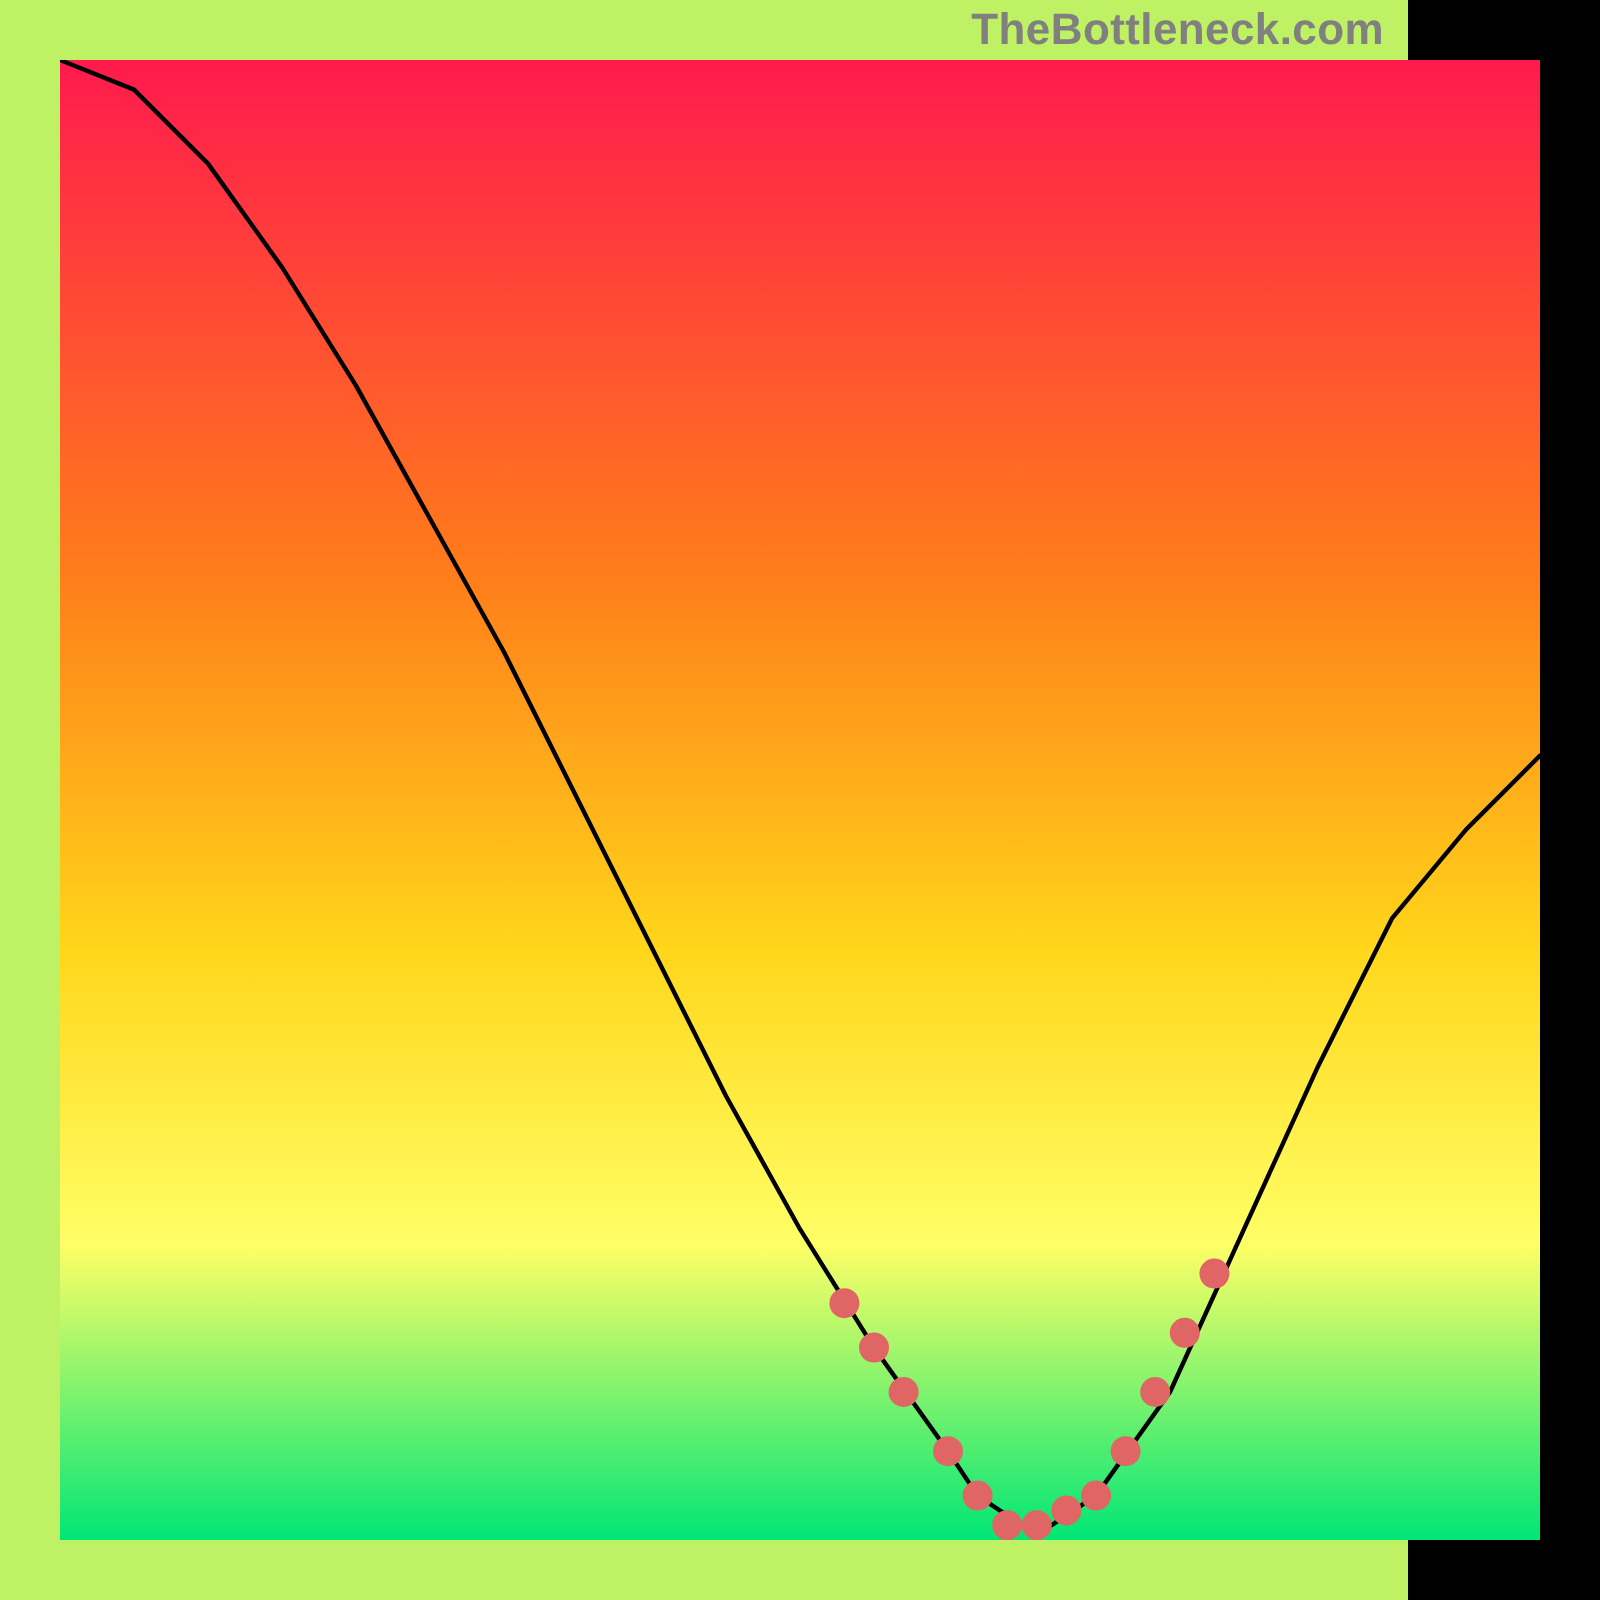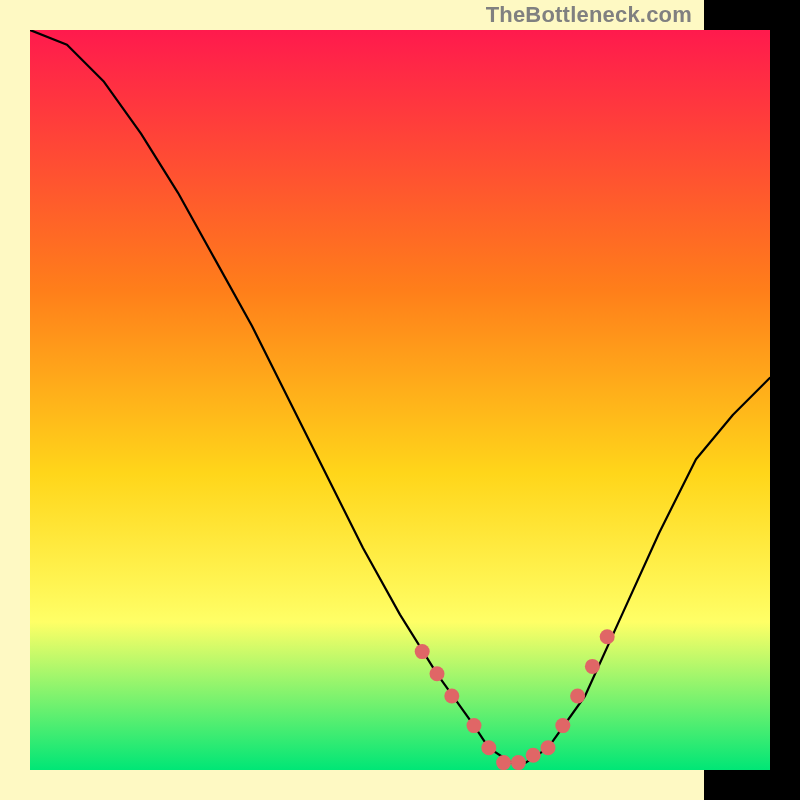--- a/index.html
+++ b/index.html
@@ -9,21 +9,21 @@
     height: 800px;
     background: #000;
     overflow: hidden;
   }
   .frame {
     position: absolute;
     left: 0;
     top: 0;
     width: 704px;
     height: 800px;
-    background: #fef9c3;
+    background: #bef264;
   }
   .watermark {
     position: absolute;
     top: 2px;
     right: 12px;
     color: #808080;
     font-family: Arial, Helvetica, sans-serif;
     font-size: 22px;
     font-weight: 600;
     letter-spacing: 0.2px;

